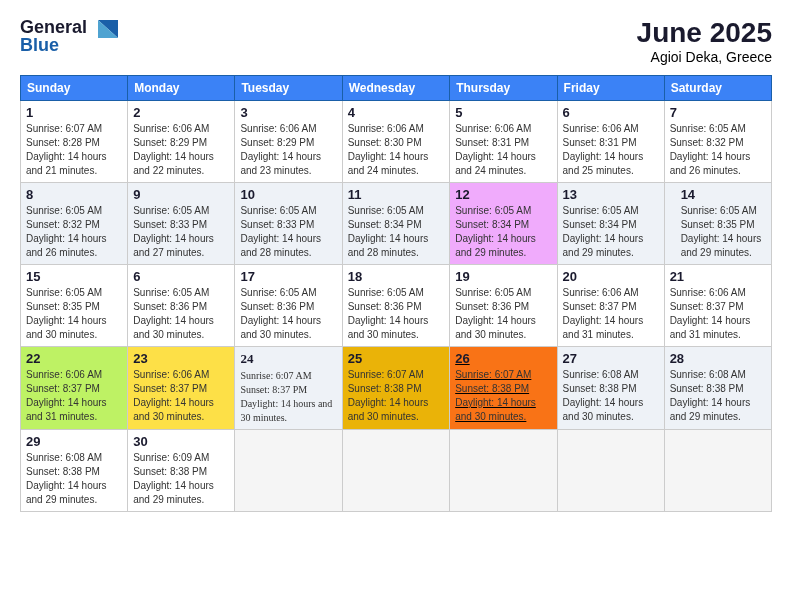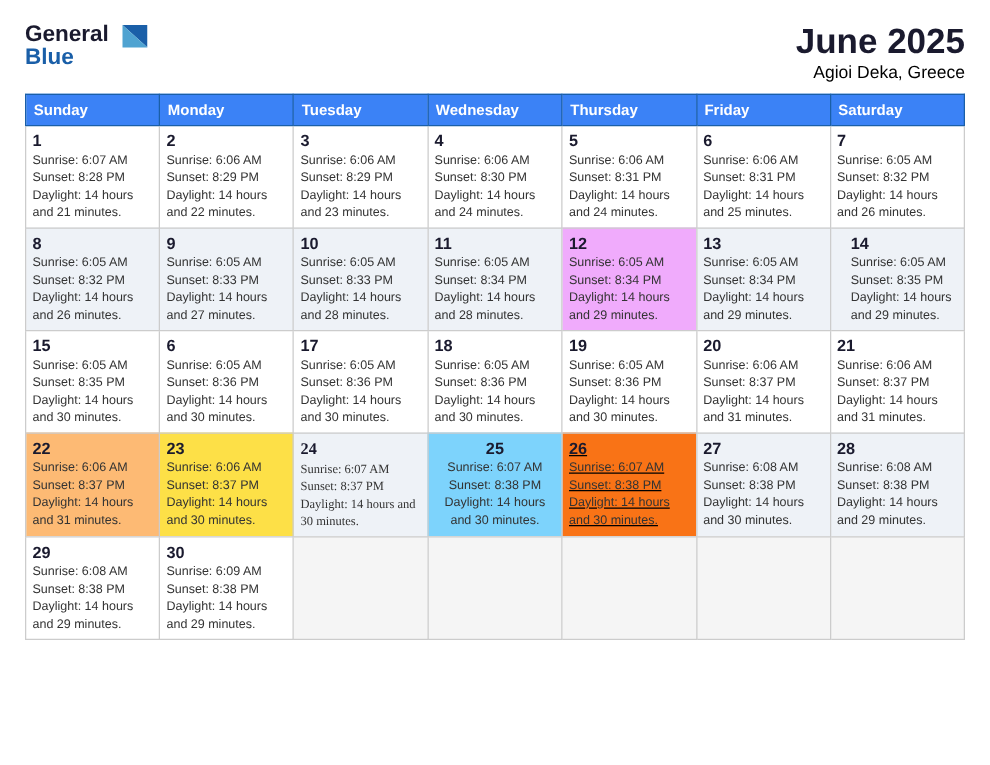--- a/index.html
+++ b/index.html
@@ -306,21 +306,21 @@
           <td>
         <span class="day-num">21</span>
         <div class="day-info">
           Sunrise: 6:06 AM<br>
           Sunset: 8:37 PM<br>
           Daylight: 14 hours and 31 minutes.
         </div>
       </td>
         </tr>
         <tr>
-          <td style="background: #fdba74; margin-top: 16px;">
+          <td style="background: #bef264; margin-top: 16px;">
         <span class="day-num">22</span>
         <div class="day-info">
           Sunrise: 6:06 AM<br>
           Sunset: 8:37 PM<br>
           Daylight: 14 hours and 31 minutes.
         </div>
       </td>
           <td style="background: #fde047;">
         <span class="day-num">23</span>
         <div class="day-info">
@@ -330,21 +330,21 @@
         </div>
       </td>
           <td style="background: rgb(238, 242, 247); font-family: Liberation Serif, serif;">
         <span class="day-num">24</span>
         <div class="day-info">
           Sunrise: 6:07 AM<br>
           Sunset: 8:37 PM<br>
           Daylight: 14 hours and 30 minutes.
         </div>
       </td>
-          <td style="background: #7dd3fc; text-align: center;">
+          <td style="background: #eab308;">
         <span class="day-num">25</span>
         <div class="day-info">
           Sunrise: 6:07 AM<br>
           Sunset: 8:38 PM<br>
           Daylight: 14 hours and 30 minutes.
         </div>
       </td>
           <td style="background: #f97316; text-decoration: underline;">
         <span class="day-num">26</span>
         <div class="day-info">

